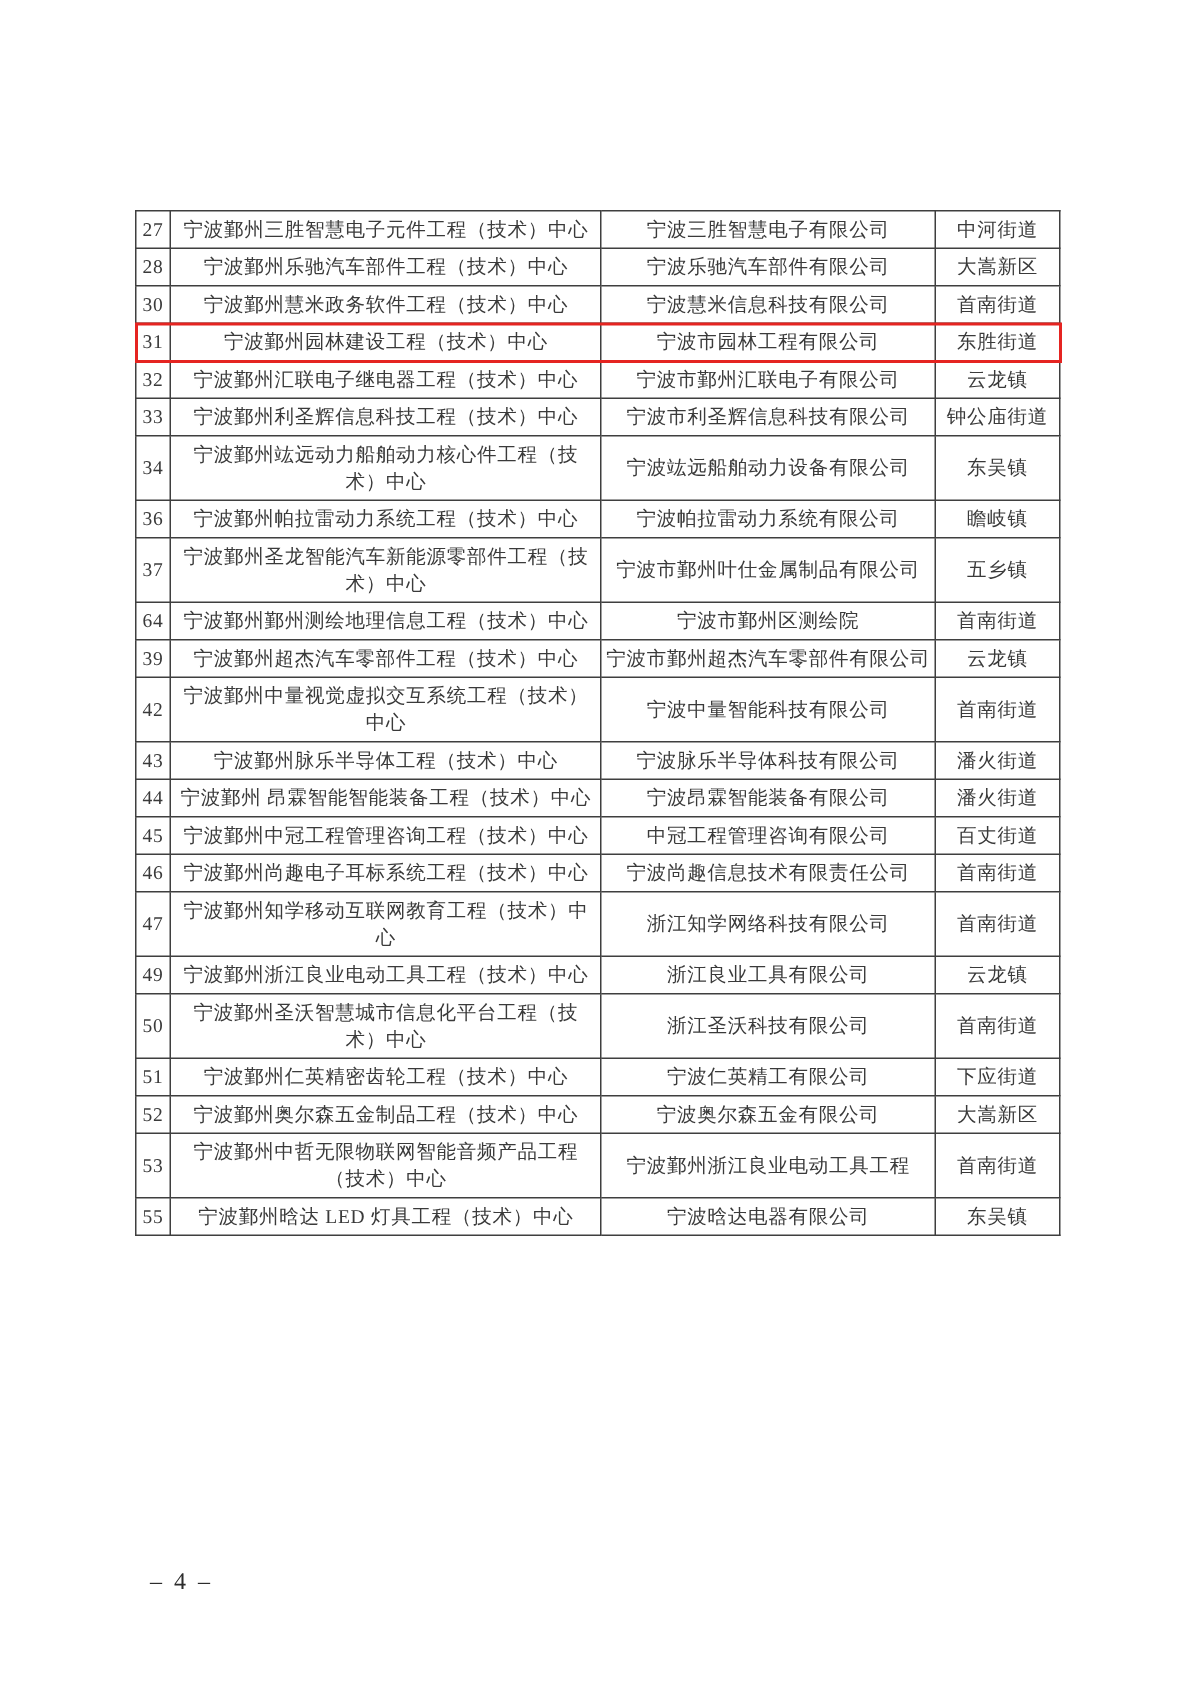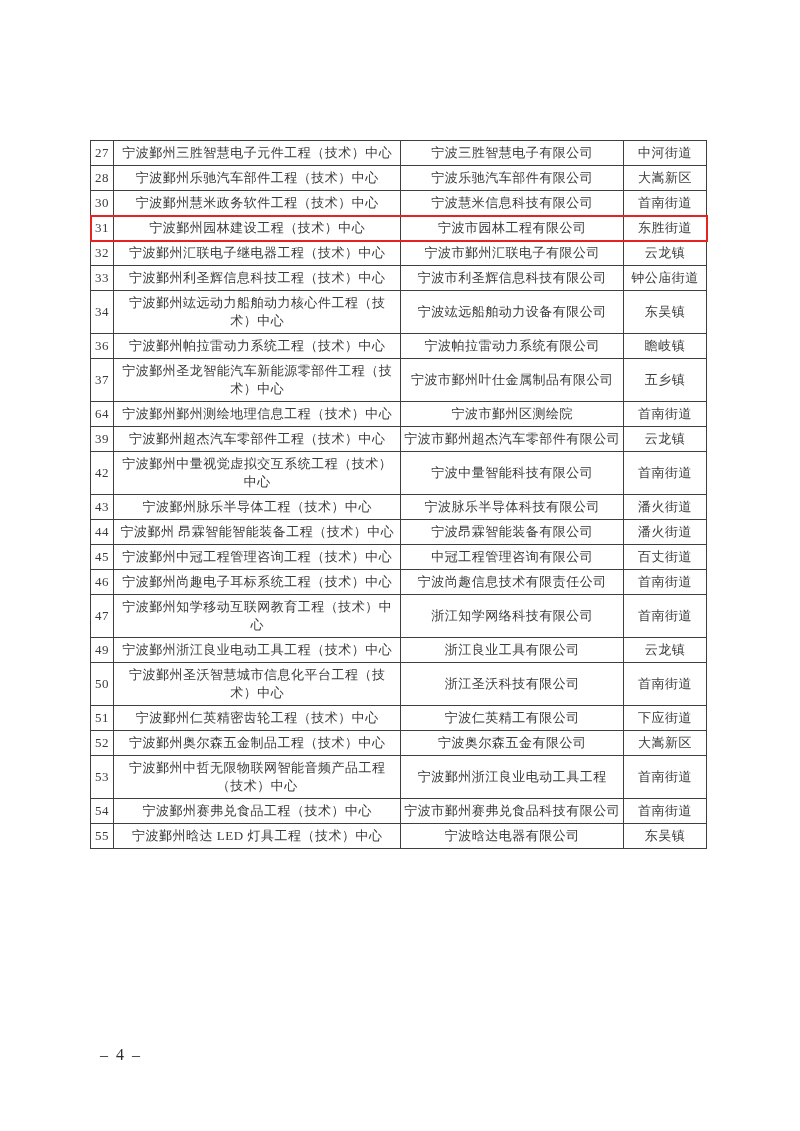--- a/index.html
+++ b/index.html
@@ -182,26 +182,20 @@
         <td>宁波奥尔森五金有限公司</td>
         <td>大嵩新区</td>
       </tr>
       <tr>
         <td>53</td>
         <td>宁波鄞州中哲无限物联网智能音频产品工程（技术）中心</td>
         <td>宁波鄞州浙江良业电动工具工程</td>
         <td>首南街道</td>
       </tr>
       <tr>
-        <td>54</td>
-        <td>宁波鄞州赛弗兑食品工程（技术）中心</td>
-        <td>宁波市鄞州赛弗兑食品科技有限公司</td>
-        <td>首南街道</td>
-      </tr>
-      <tr>
         <td>55</td>
         <td>宁波鄞州晗达 LED 灯具工程（技术）中心</td>
         <td>宁波晗达电器有限公司</td>
         <td>东吴镇</td>
       </tr>
     </tbody>
 </table>
 
 <div class="page-number">– 4 –</div>
 

